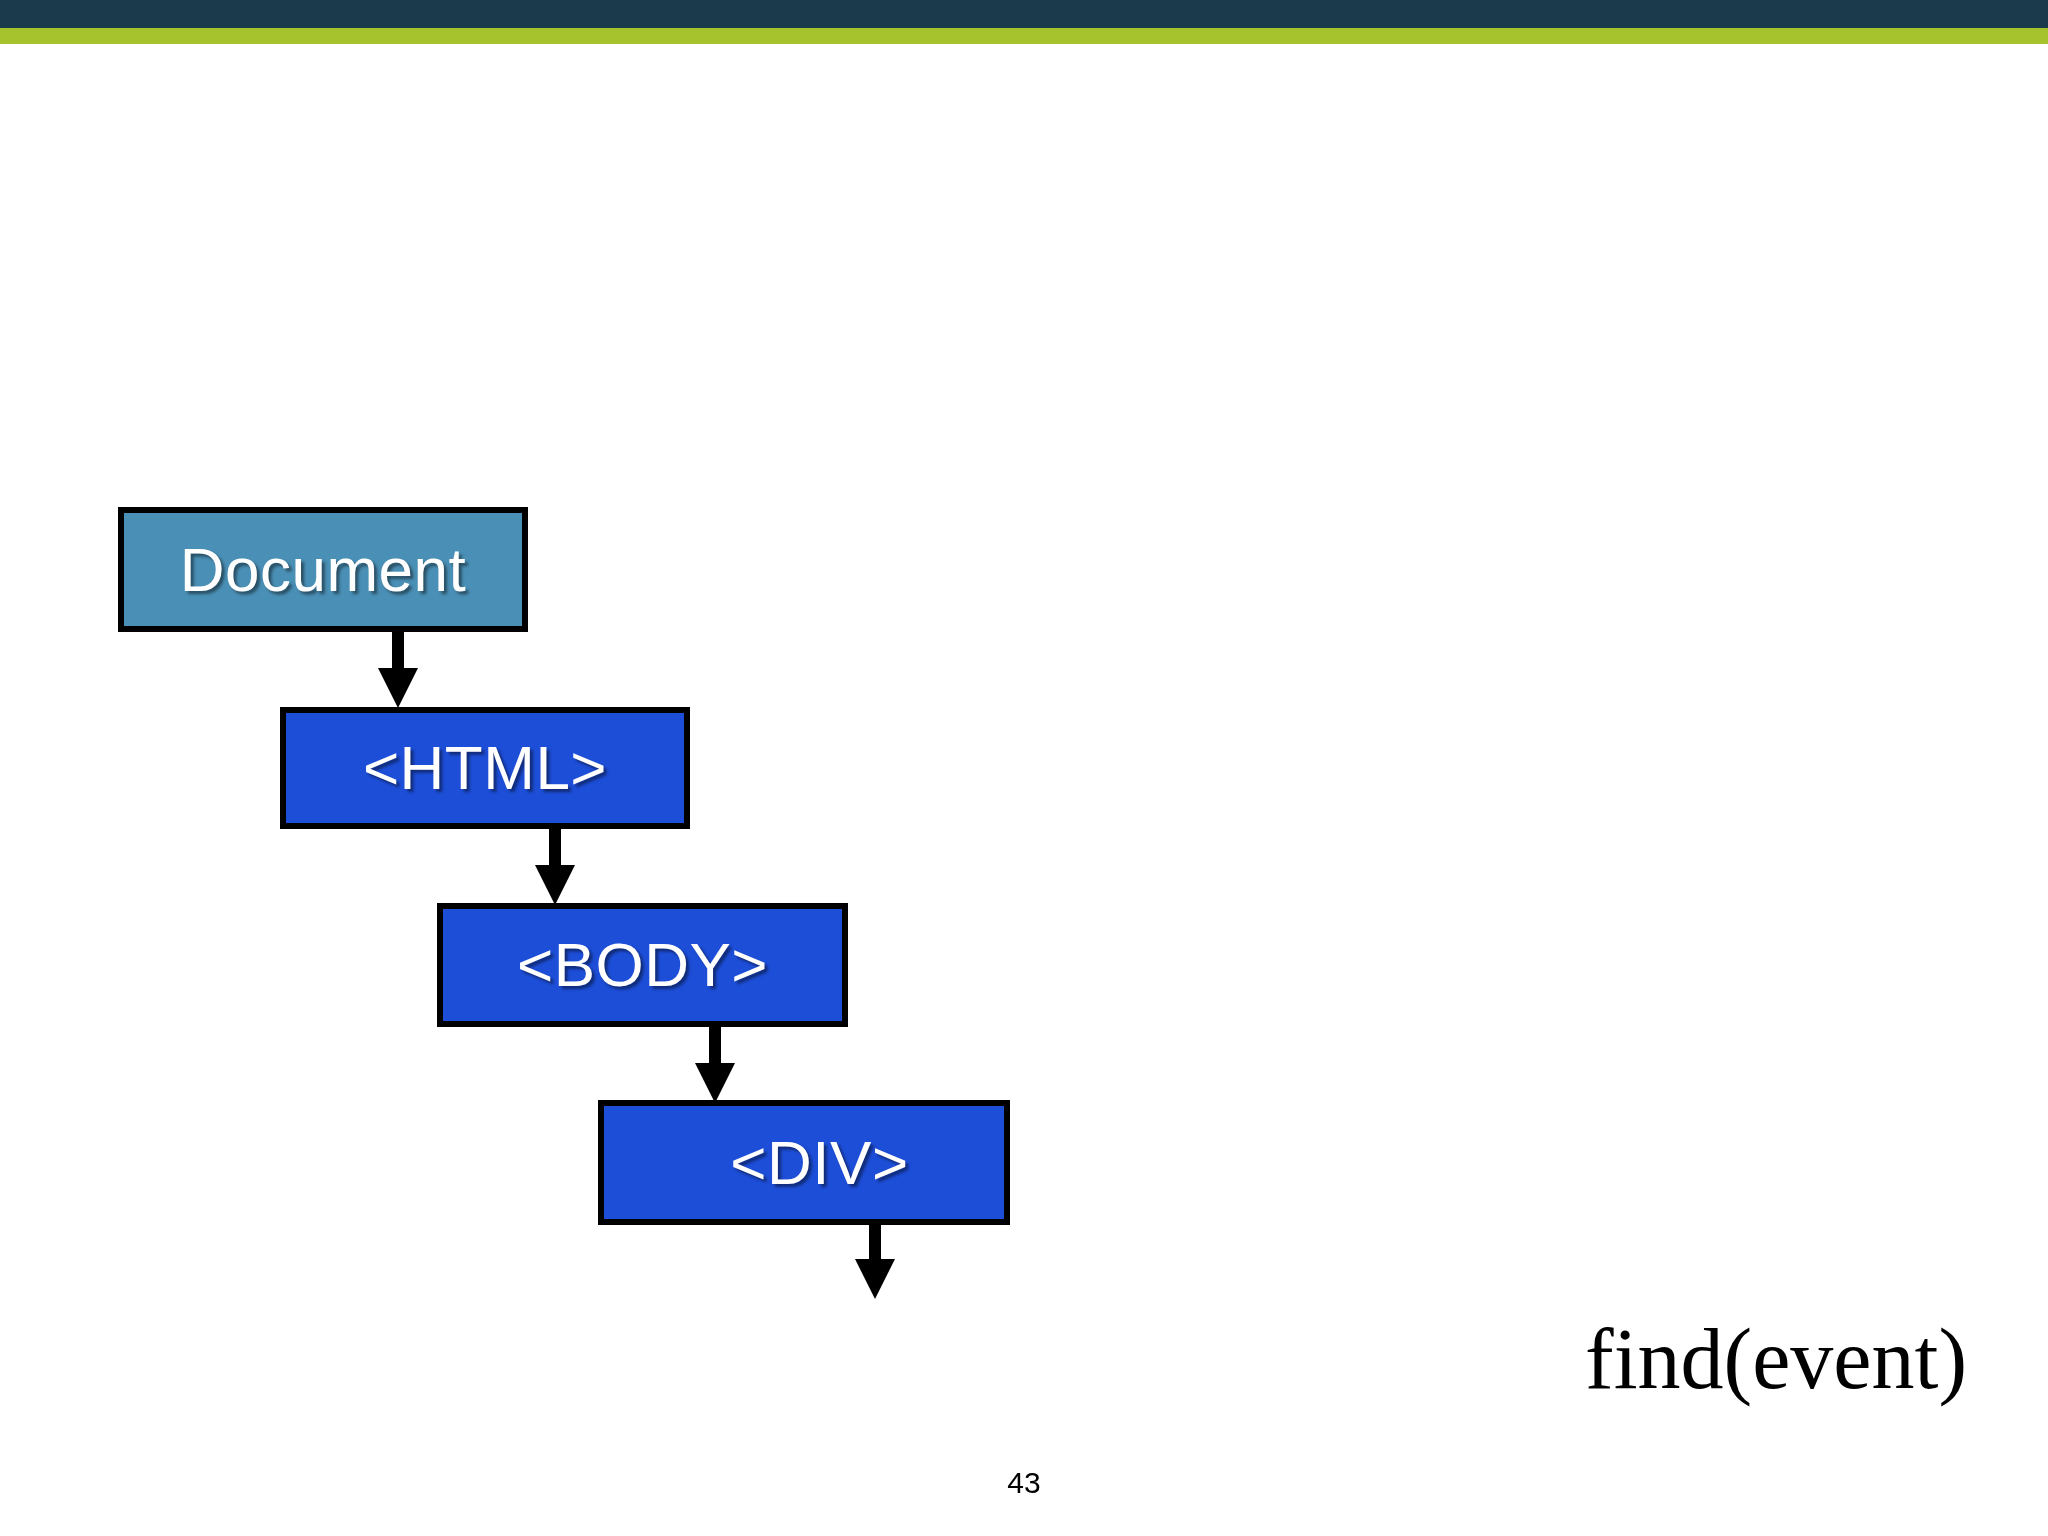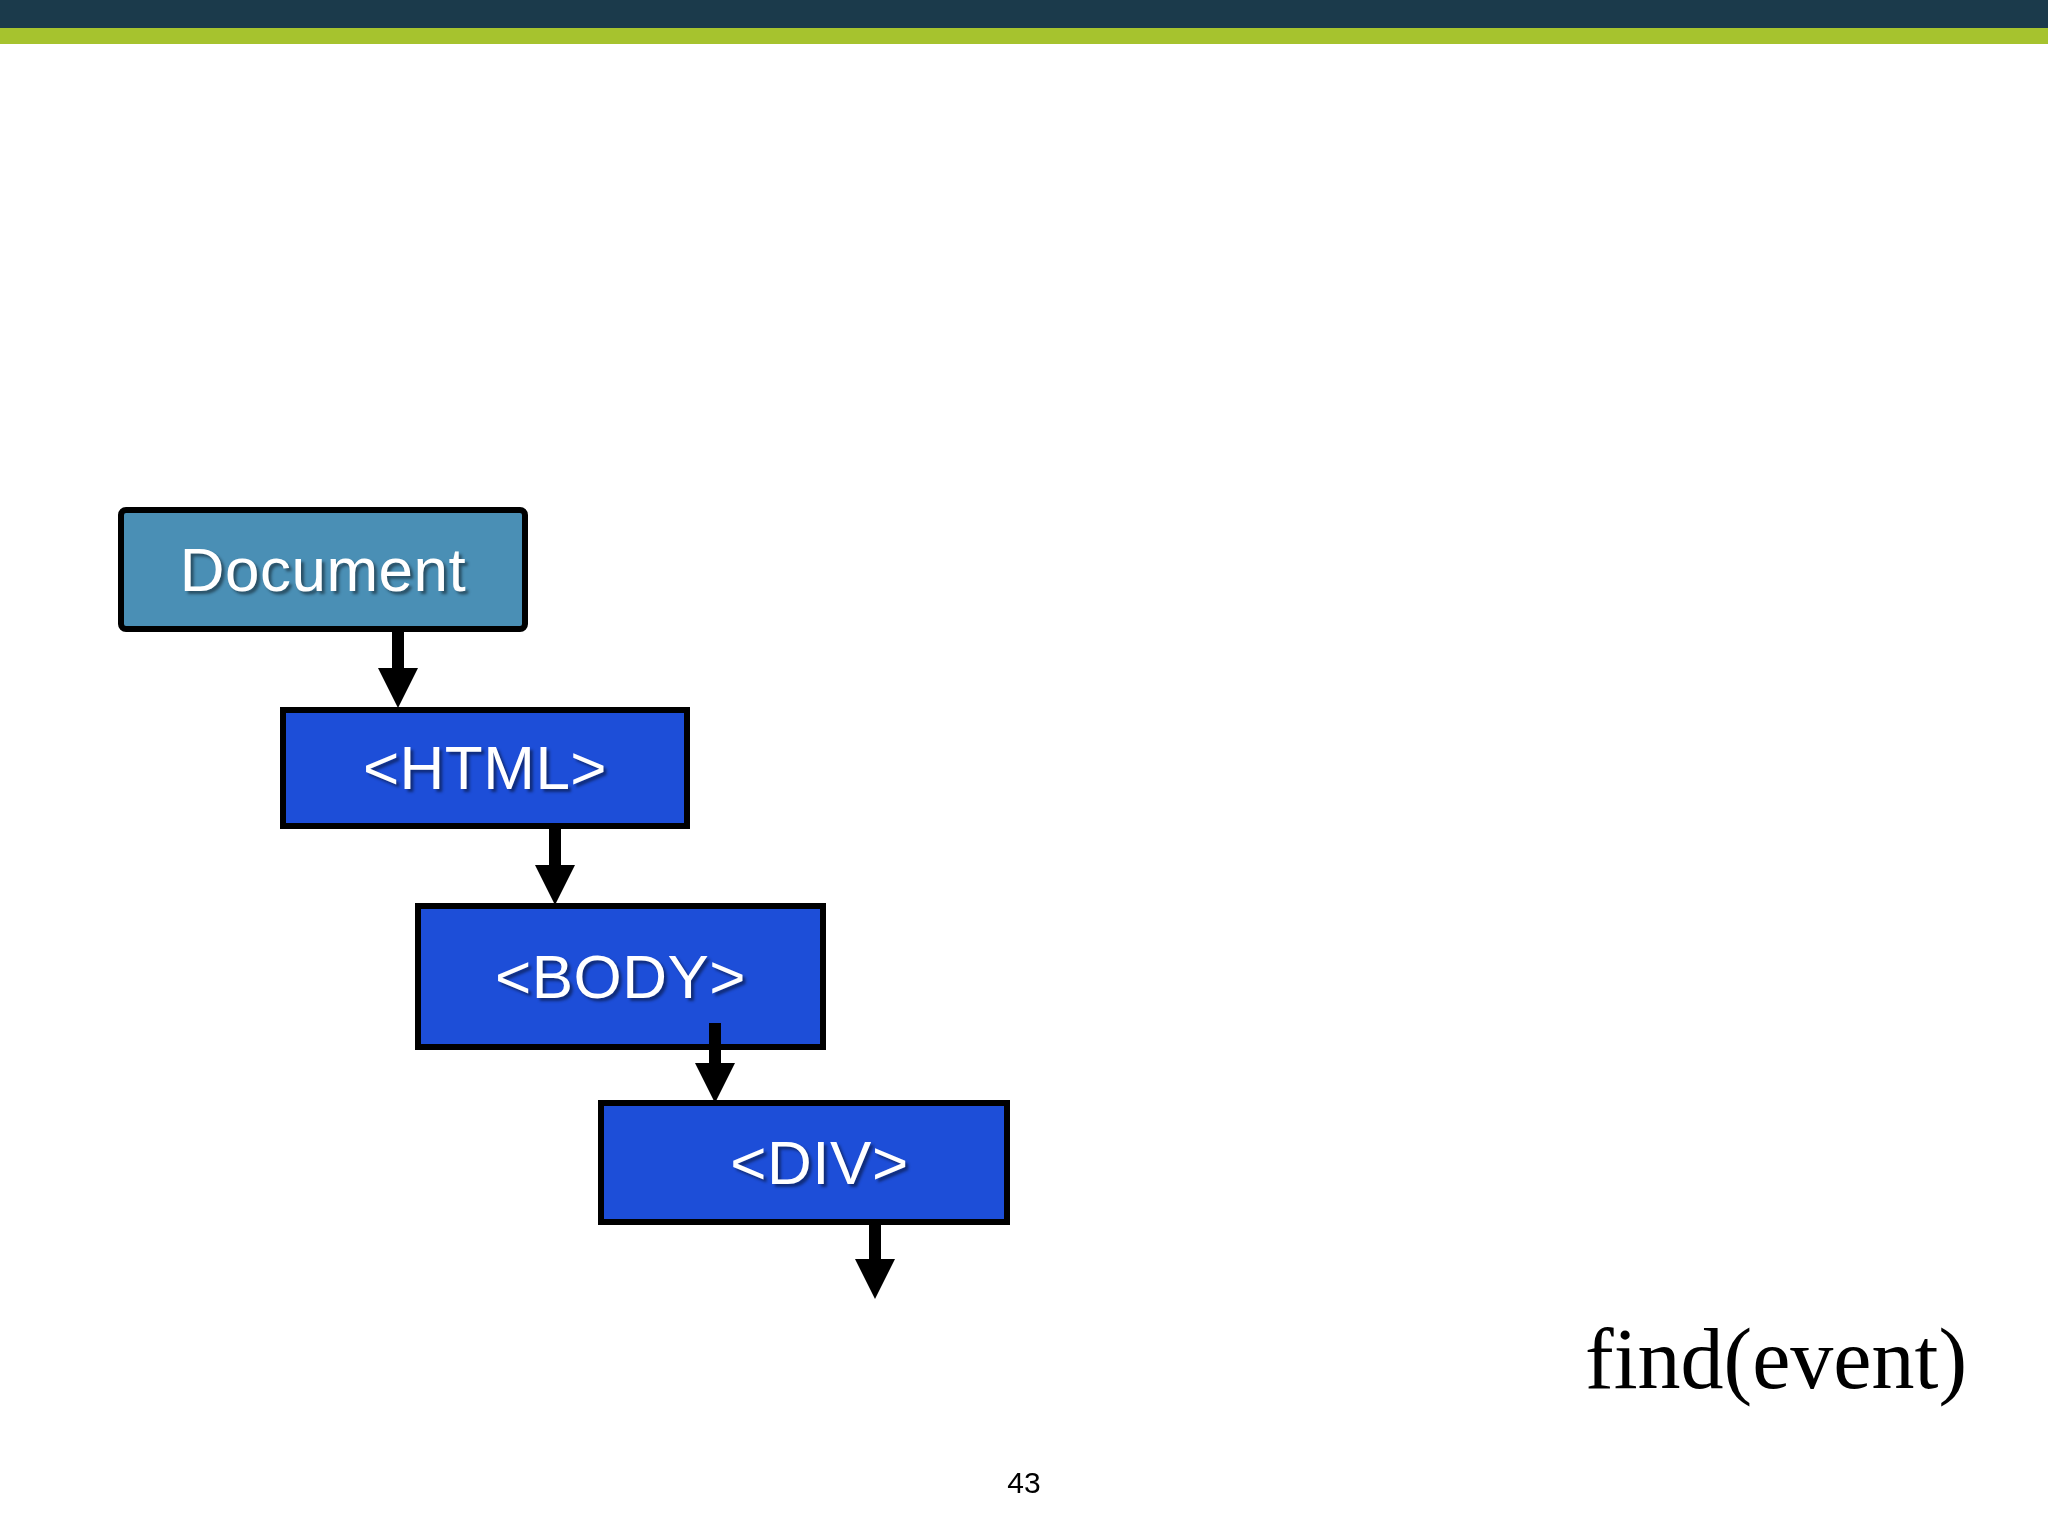--- a/index.html
+++ b/index.html
@@ -38,37 +38,37 @@
 
   .node {
     position: absolute;
     box-sizing: border-box;
     border: 6px solid #000000;
     display: flex;
     align-items: center;
     justify-content: center;
     background: #1d4ed8;
   }
-  .node.root { background: #4a8fb5; border-radius: 8px; }
+  .node.root { background: #4a8fb5; }
 
   .node-label {
     color: #ffffff;
     font-family: "Liberation Sans", sans-serif;
     font-size: 62px;
     font-weight: 400;
     letter-spacing: 0.5px;
     line-height: 1;
     white-space: nowrap;
     text-shadow: 3px 3px 3px rgba(0,0,0,0.45);
   }
 
   
   #node-document { left: 118px; top: 507px;  width: 410px; height: 125px; }
   #node-html     { left: 280px; top: 707px;  width: 410px; height: 122px; }
-  #node-body     { left: 415px; top: 903px;  width: 411px; height: 147px; }
+  #node-body     { left: 437px; top: 903px;  width: 411px; height: 124px; }
   #node-div      { left: 598px; top: 1100px; width: 412px; height: 125px; padding-left: 31px; }
   #node-button   { left: 756px; top: 1297px; width: 414px; height: 125px; }
 
   
   .connector { position: absolute; }
   .connector .stem {
     position: absolute;
     left: 50%;
     top: 0;
     transform: translateX(-50%);

